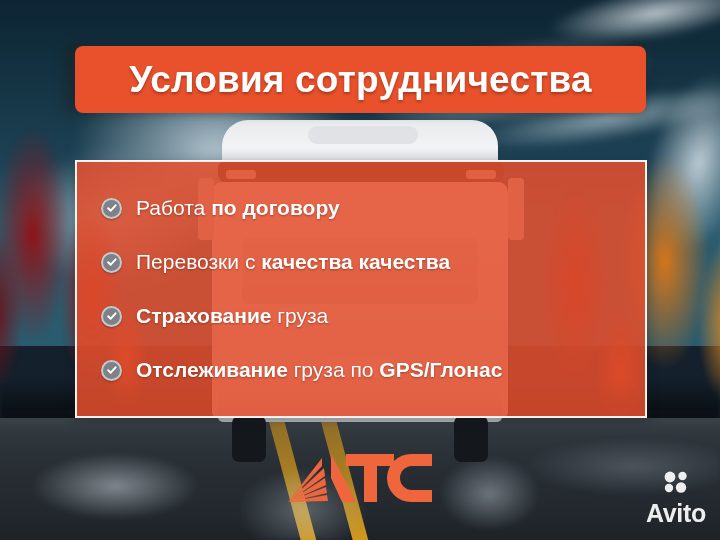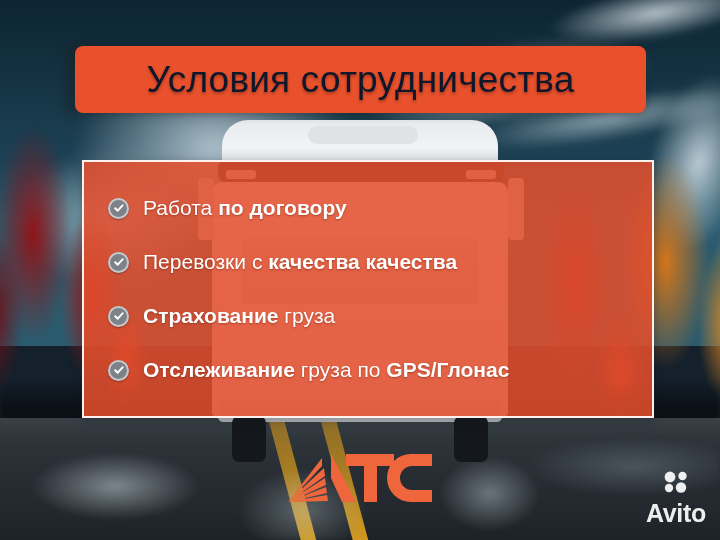--- a/index.html
+++ b/index.html
@@ -181,32 +181,32 @@
     filter: blur(5px);
   }
   .banner {
     position: absolute;
     left: 75px; top: 46px; width: 571px; height: 67px;
     background: #e8512c;
     border-radius: 8px;
     display: flex; align-items: center; justify-content: center;
   }
   .banner-title {
-    color: #0f172a;
+    color: #ffffff;
     font-size: 37px;
-    font-weight: normal;
+    font-weight: bold;
     letter-spacing: .2px;
     white-space: nowrap;
     text-shadow: 0 2px 3px rgba(90,24,10,.45);
   }
 
   
   .panel {
     position: absolute;
-    left: 82px; top: 160px; width: 572px; height: 258px;
+    left: 75px; top: 160px; width: 572px; height: 258px;
     background: rgba(228,78,44,.86);
     border: 2px solid rgba(255,255,255,.92);
     box-sizing: border-box;
     box-shadow: 0 3px 10px rgba(20,26,32,.35);
     display: flex;
     flex-direction: column;
     justify-content: center;
     padding: 0 0 0 24px;
   }
   .feature {

